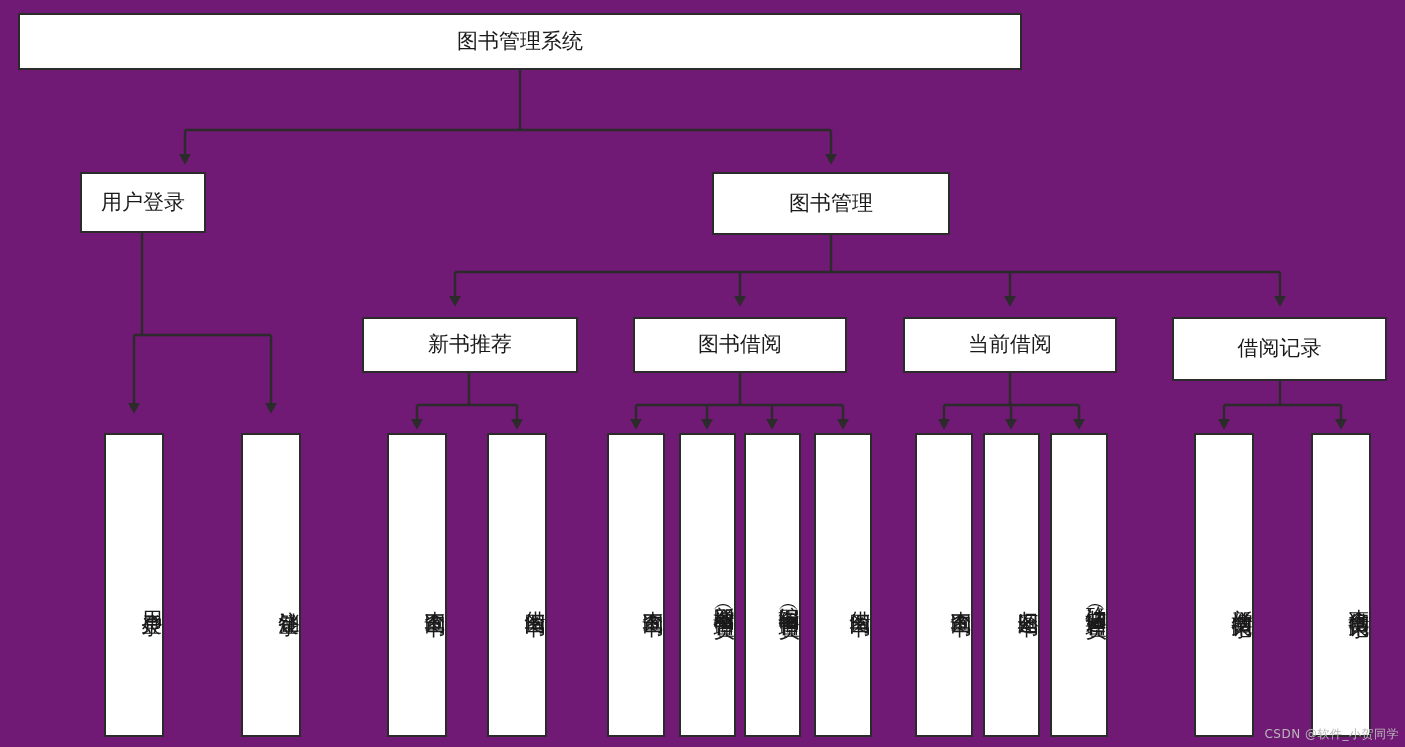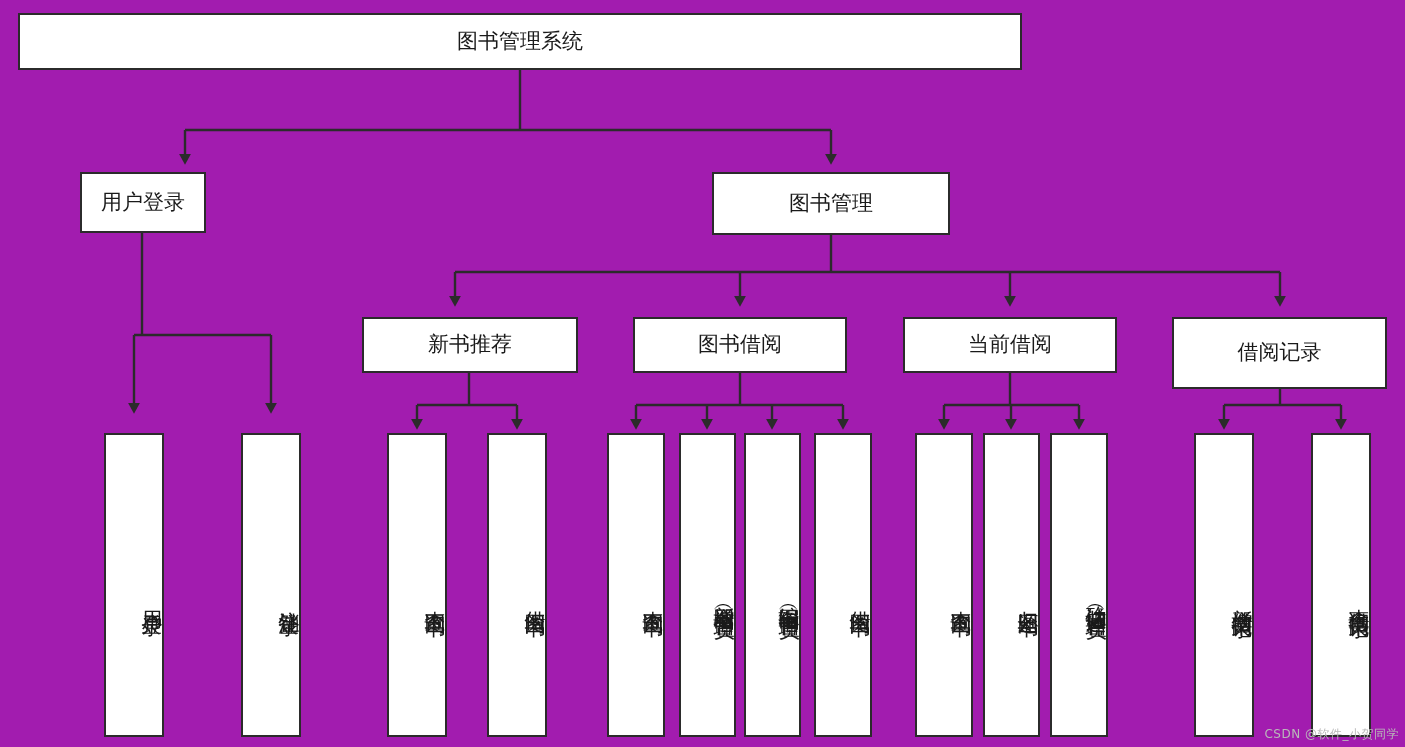--- a/index.html
+++ b/index.html
@@ -1,18 +1,18 @@
 <!DOCTYPE html>
 <html><head>
 <meta charset="utf-8">
 <style>
   html,body{margin:0;padding:0;background:#ffffff;}
   body{width:1405px;height:747px;overflow:hidden;
        font-family:"DejaVu Sans","Liberation Sans",sans-serif;}
-  #stage{position:relative;width:1405px;height:747px;background:#a21caf;}
+  #stage{position:relative;width:1405px;height:747px;background:#701a75;}
   svg#wires{position:absolute;left:0;top:0;width:1405px;height:747px;}
   .node{position:absolute;box-sizing:border-box;background:#ffffff;
         border:2px solid #2b2b2b;display:flex;align-items:center;
         justify-content:center;}
   .node .lbl{color:#1a1a1a;line-height:1.12;text-align:center;
              white-space:pre-line;}
   .node.h .lbl{font-size:21px;}
   .node.v{writing-mode:vertical-rl;text-orientation:upright;
           align-items:flex-start;justify-content:center;padding-top:26px;}
   .node.v .lbl{font-size:21px;writing-mode:vertical-rl;
@@ -88,21 +88,21 @@
 
   <div class="node h" style="left:712px;top:172px;width:238px;height:63px;">
     <span class="lbl">图书管理</span>
   </div>
   <div class="node h" style="left:903px;top:317px;width:214px;height:56px;">
     <span class="lbl">当前借阅</span>
   </div>
   <div class="node h" style="left:633px;top:317px;width:214px;height:56px;">
     <span class="lbl">图书借阅</span>
   </div>
-  <div class="node h" style="left:1172px;top:317px;width:215px;height:72px;">
+  <div class="node h" style="left:1172px;top:317px;width:215px;height:64px;">
     <span class="lbl">借阅记录</span>
   </div>
 
   <div class="node v" style="left:104px;top:433px;width:60px;height:304px;">
     <span class="lbl">用户登录</span>
   </div>
   <div class="node v" style="left:241px;top:433px;width:60px;height:304px;">
     <span class="lbl">注销登录</span>
   </div>
 

